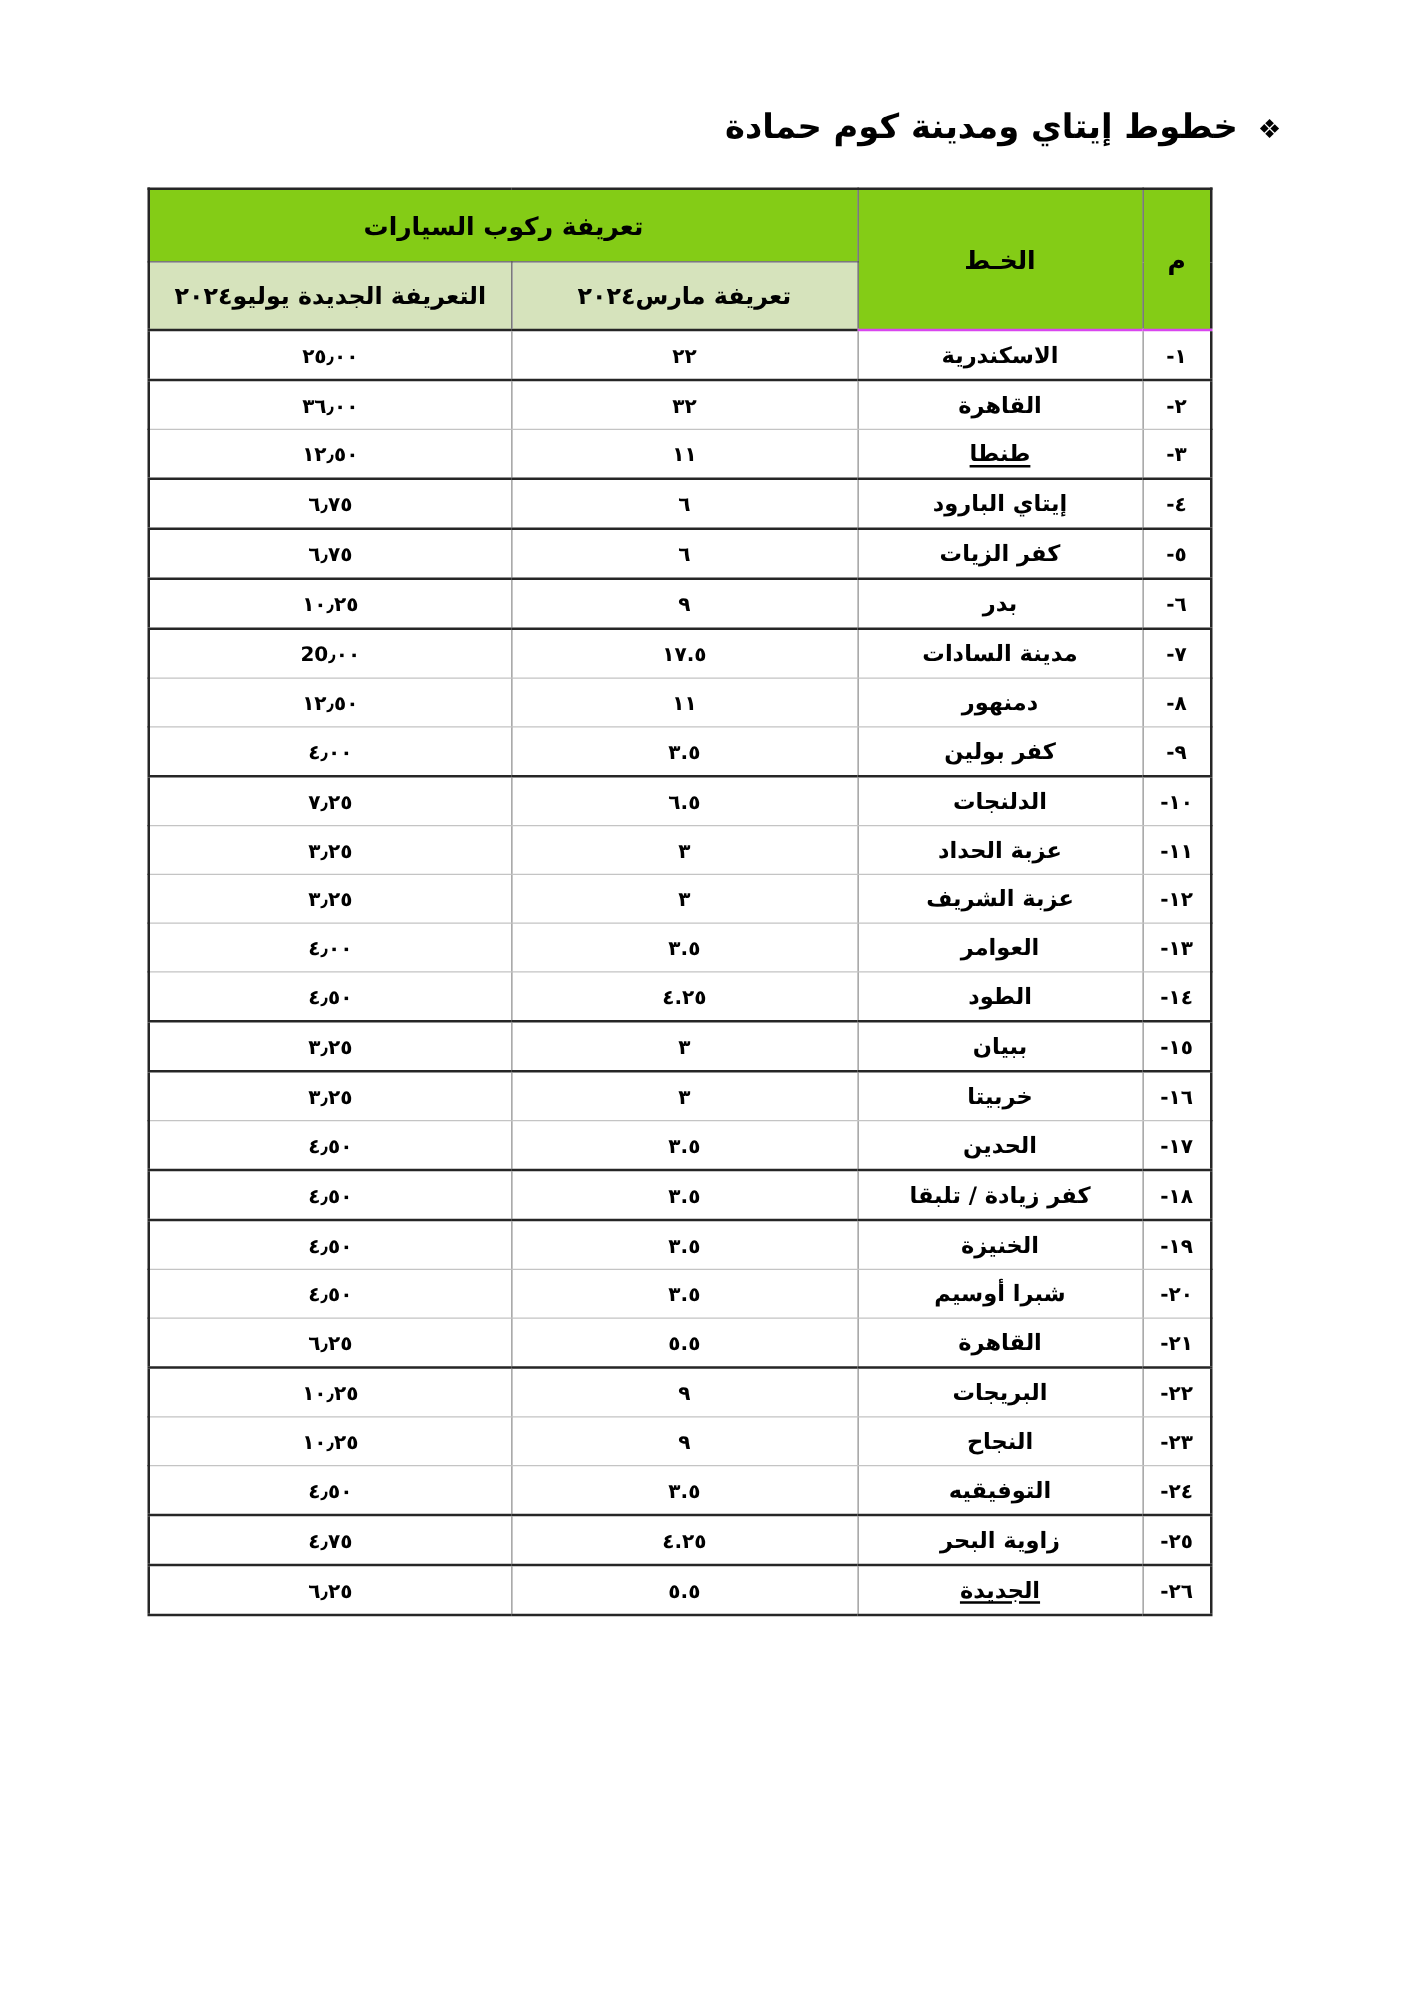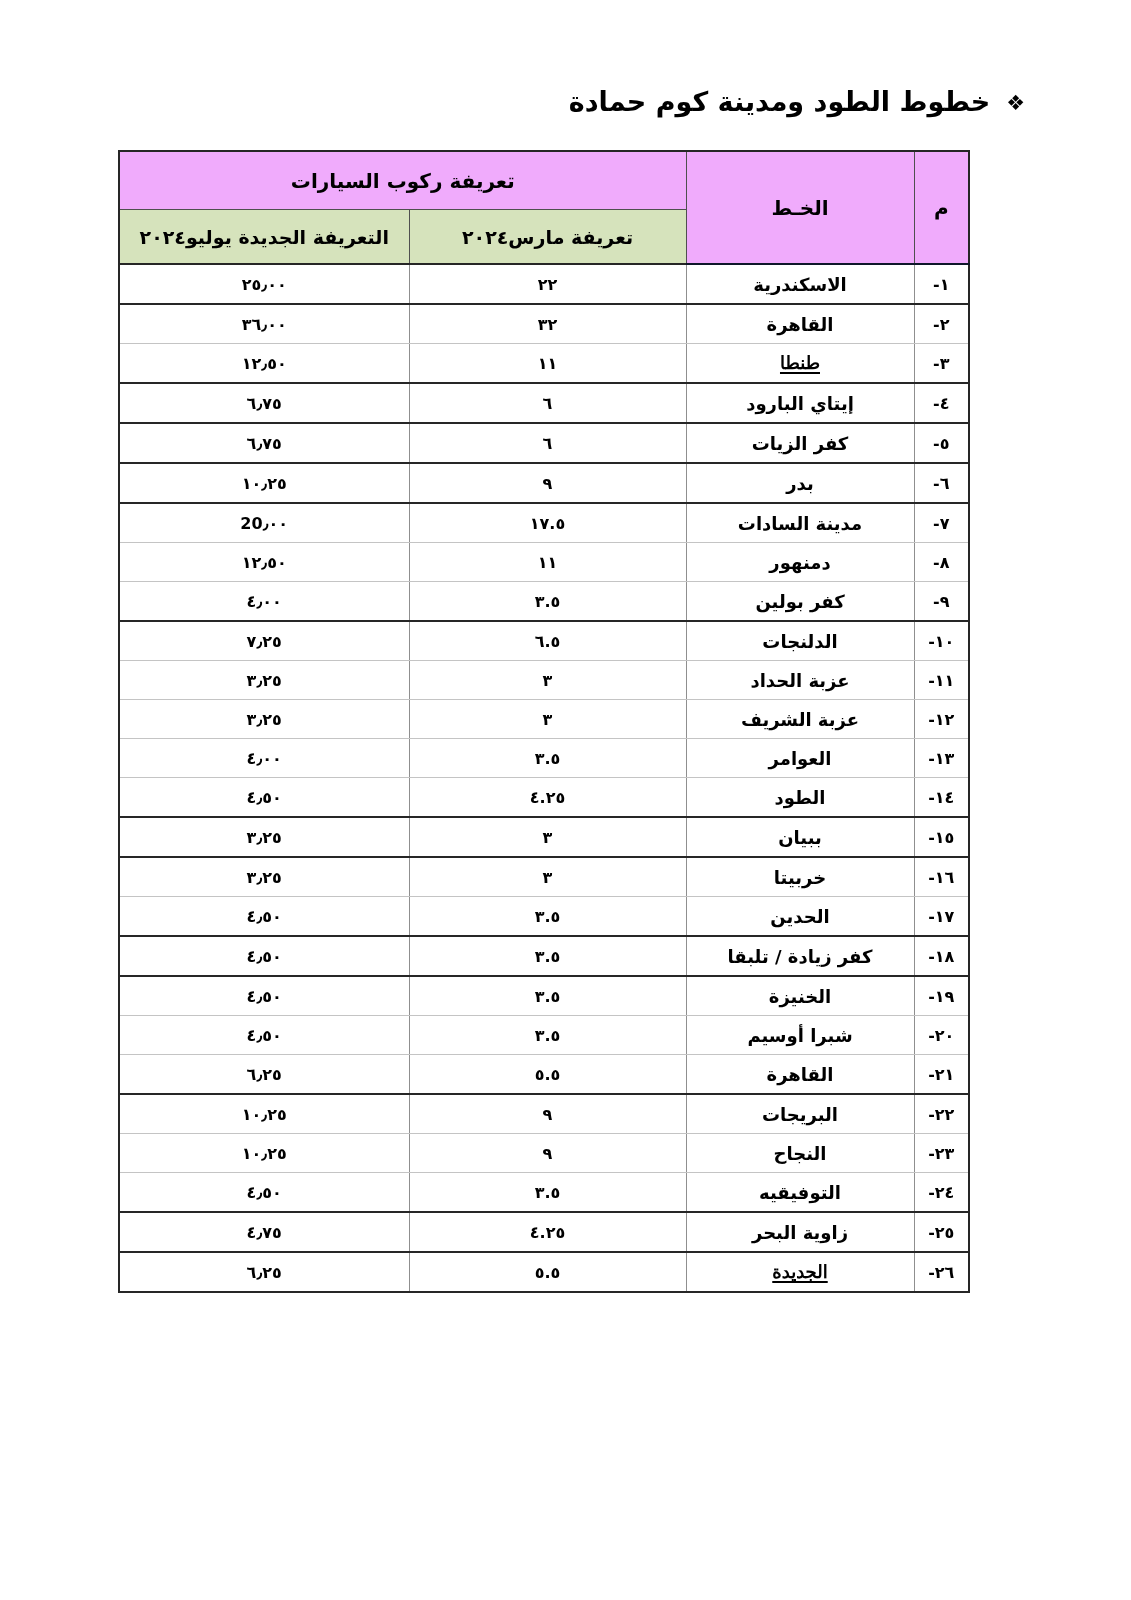--- a/index.html
+++ b/index.html
@@ -49,59 +49,59 @@
   .fare-table th, .fare-table td{
     border:1px solid #8f8f8f;
     text-align:center;
     vertical-align:middle;
     font-weight:700;
     padding:0 4px;
     overflow:hidden;
     white-space:nowrap;
   }
   .fare-table thead th{
-    background:#f0abfc;
+    background:#84cc16;
     border-color:#4f4f4f;
   }
   .fare-table th.head-span{
     height:57px;
     font-size:20px;
     border-bottom:1.5px solid #4f4f4f;
   }
   .fare-table th.sub-head{
     height:53px;
     font-size:19px;
     border-bottom:2px solid #262626;
   }
   .fare-table th.h-num, .fare-table th.h-line{
     font-size:20px;
-    border-bottom:2px solid #0f172a;
+    border-bottom:2px solid #d946ef;
   }
   .fare-table tbody td{
     height:38px;
     font-size:16px;
     border-top:none;
     border-bottom:1px solid #c4c4c4;
   }
   .fare-table tbody tr.group-end td{
     border-bottom:2px solid #262626;
   }
   .fare-table tbody td.name{font-size:18px;margin-left:18px;}
-  .fare-table tbody td.name.u{text-decoration:underline;text-underline-offset:3px;text-decoration-thickness:2px;font-family:Liberation Serif, serif;}
+  .fare-table tbody td.name.u{text-decoration:underline;text-underline-offset:3px;text-decoration-thickness:2px;}
   .fare-table tbody td.num{direction:ltr;font-size:16px;}
   .fare-table tbody td.fare{font-size:16px;margin-left:48px;}
 </style>
 </head>
 <body>
 
 <div class="page">
 
   <div class="doc-title">
     <span class="bullet">❖</span>
-    <span class="title-text">خطوط الطود ومدينة كوم حمادة</span>
+    <span class="title-text">خطوط إيتاي ومدينة كوم حمادة</span>
   </div>
 
   <table class="fare-table">
     <colgroup>
       <col class="c-num">
       <col class="c-line">
       <col class="c-march">
       <col class="c-july">
     </colgroup>
     <thead>

